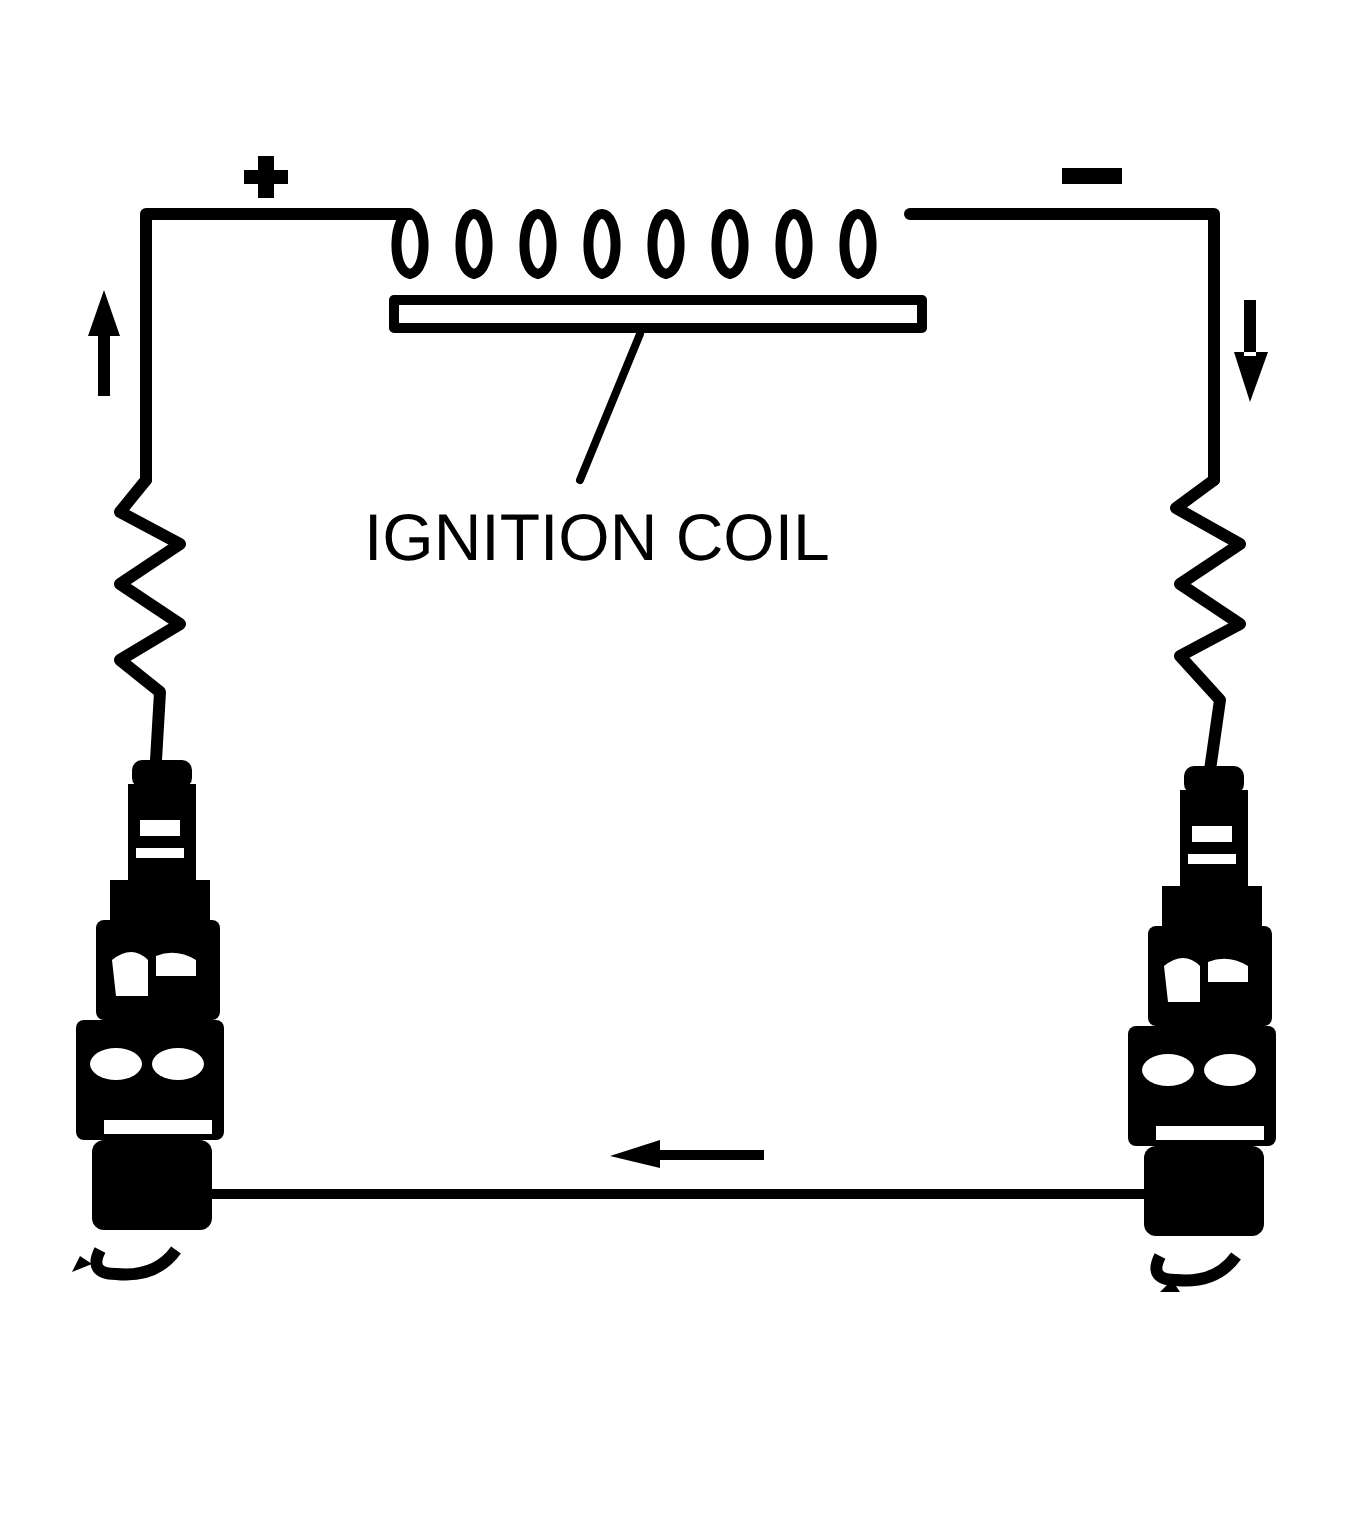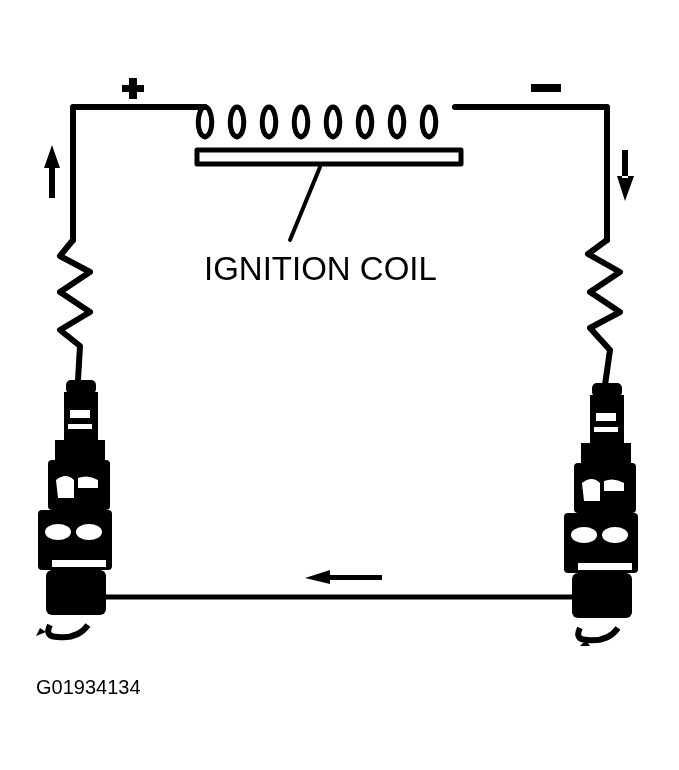--- a/index.html
+++ b/index.html
@@ -1,19 +1,19 @@
 <!DOCTYPE html>
 <html><head>
 <meta charset="utf-8">
 <style>
   html,body{margin:0;padding:0;background:#fff;}
   .canvas{position:relative;width:679px;height:770px;background:#fff;overflow:hidden;}
   svg{position:absolute;left:0;top:0;}
   .label{position:absolute;font-family:"Liberation Sans",sans-serif;color:#000;}
-  .coil-label{left:204px;top:250px;font-size:33px;letter-spacing:0px;}
+  .coil-label{left:182px;top:250px;font-size:33px;letter-spacing:0px;}
   .fig-id{left:36px;top:676px;font-size:20px;}
 </style>
 </head>
 <body>
 
 <div class="canvas">
   <svg width="679" height="770" viewBox="0 0 679 770">
     <g fill="none" stroke="#000" stroke-width="6" stroke-linejoin="round" stroke-linecap="round">
 
       <path d="M73 240 L73 107 L205 107 M455 107 L607 107 L607 240"></path>
@@ -81,14 +81,13 @@
       <path d="M582 483 q10 -8 18 0 v18 h-16 z M604 481 q10 -4 20 2 v8 h-20 z" fill="#fff"></path>
       <ellipse cx="584" cy="535" rx="13" ry="8" fill="#fff"></ellipse>
       <ellipse cx="615" cy="535" rx="13" ry="8" fill="#fff"></ellipse>
       <rect x="578" y="563" width="54" height="7" fill="#fff"></rect>
       <path d="M580 628 q-6 12 8 12 q20 2 30 -12" fill="none" stroke="#000" stroke-width="6"></path>
       <path d="M586 640 l-6 6 l10 0 z"></path>
     </g>
   </svg>
 
   <div class="label coil-label">IGNITION COIL</div>
-  <div class="label fig-id">G01934134</div>
 </div>
 
 </body></html>

